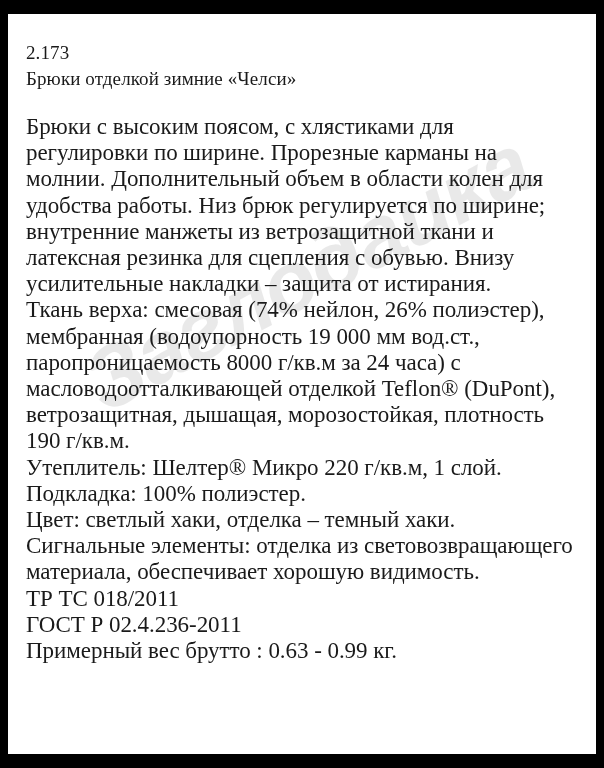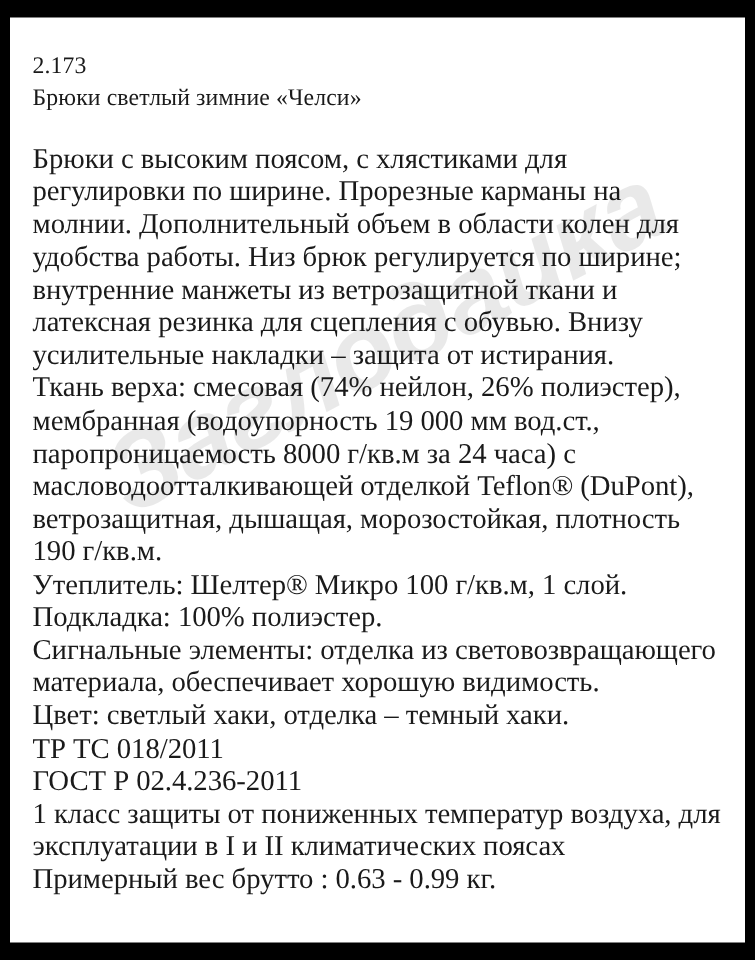--- a/index.html
+++ b/index.html
@@ -75,28 +75,27 @@
 </head>
 <body>
 
 <div id="page">
   <div class="sheet">
 
     <div class="watermark">Заглодаика</div>
 
     <div class="content">
       <div class="code-line">2.173</div>
-      <div class="title-line">Брюки светлый зимние «Челси»</div>
+      <div class="title-line">Брюки отделкой зимние «Челси»</div>
 
       <p class="para">Брюки с высоким поясом, с хлястиками для регулировки по ширине. Прорезные карманы на молнии. Дополнительный объем в области колен для удобства работы. Низ брюк регулируется по ширине; внутренние манжеты из ветрозащитной ткани и латексная резинка для сцепления с обувью. Внизу усилительные накладки – защита от истирания.</p>
       <p class="para">Ткань верха: смесовая (74% нейлон, 26% полиэстер), мембранная (водоупорность 19 000 мм вод.ст., паропроницаемость 8000 г/кв.м за 24 часа) с масловодоотталкивающей отделкой Teflon® (DuPont), ветрозащитная, дышащая, морозостойкая, плотность 190 г/кв.м.</p>
-      <p class="para">Утеплитель: Шелтер® Микро 100 г/кв.м, 1 слой.</p>
+      <p class="para">Утеплитель: Шелтер® Микро 220 г/кв.м, 1 слой.</p>
       <p class="para">Подкладка: 100% полиэстер.</p>
+      <p class="para">Цвет: светлый хаки, отделка – темный хаки.</p>
       <p class="para">Сигнальные элементы: отделка из световозвращающего материала, обеспечивает хорошую видимость.</p>
-      <p class="para">Цвет: светлый хаки, отделка – темный хаки.</p>
       <p class="para">ТР ТС 018/2011</p>
       <p class="para">ГОСТ Р 02.4.236-2011</p>
-      <p class="para">1 класс защиты от пониженных температур воздуха, для эксплуатации в I и II климатических поясах</p>
       <p class="para">Примерный вес брутто : 0.63 - 0.99 кг.</p>
     </div>
 
   </div>
 </div>
 
 </body></html>

